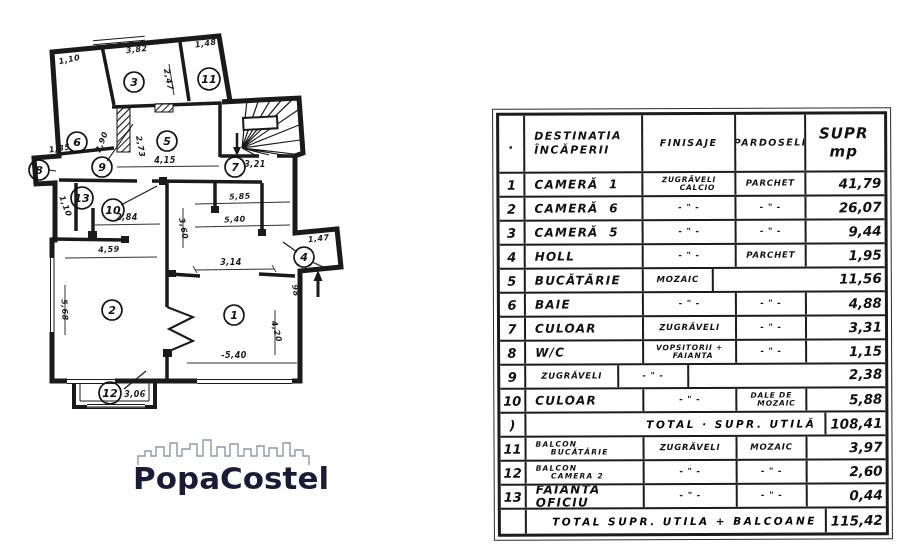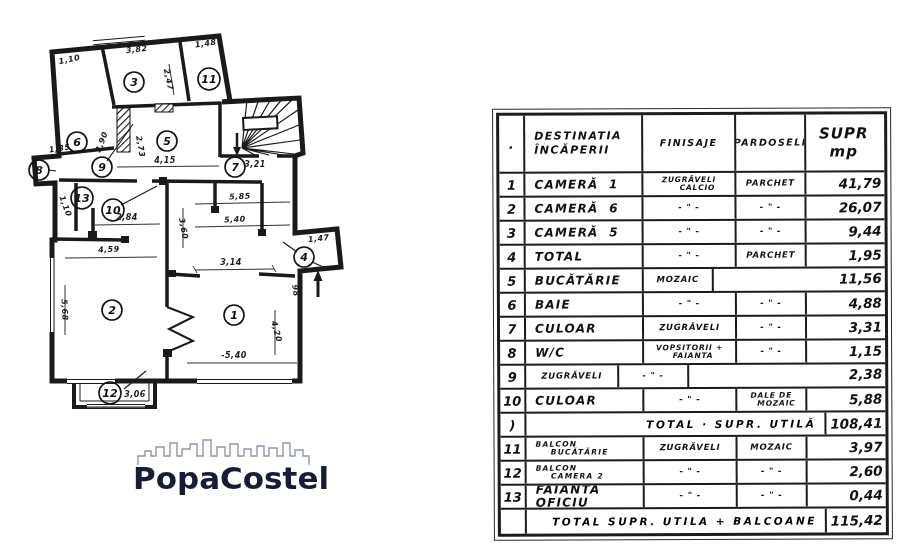--- a/index.html
+++ b/index.html
@@ -256,21 +256,21 @@
     <div class="trow row-room">
       <div class="tcell c-n">3</div>
       <div class="tcell c-dest">CAMERĂ  5</div>
       <div class="tcell c-fin">- " -</div>
       <div class="tcell c-pard">- " -</div>
       <div class="tcell c-supr">9,44</div>
     </div>
 
     <div class="trow row-room">
       <div class="tcell c-n">4</div>
-      <div class="tcell c-dest">TOTAL</div>
+      <div class="tcell c-dest">HOLL</div>
       <div class="tcell c-fin">- " -</div>
       <div class="tcell c-pard">PARCHET</div>
       <div class="tcell c-supr">1,95</div>
     </div>
 
     <div class="trow row-room">
       <div class="tcell c-n">5</div>
       <div class="tcell c-dest">BUCĂTĂRIE</div>
       <div class="tcell c-pard">MOZAIC</div>
       <div class="tcell c-supr">11,56</div>

